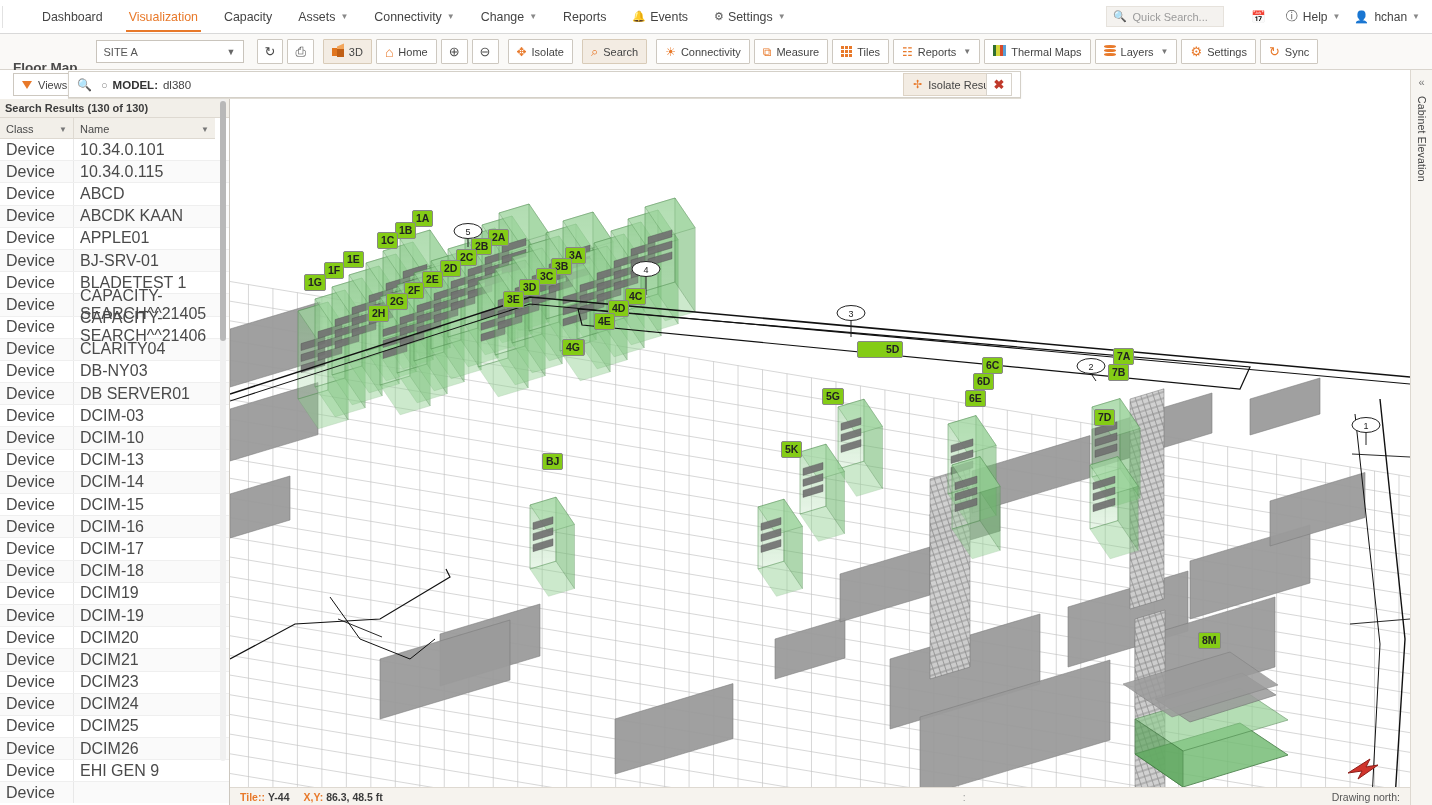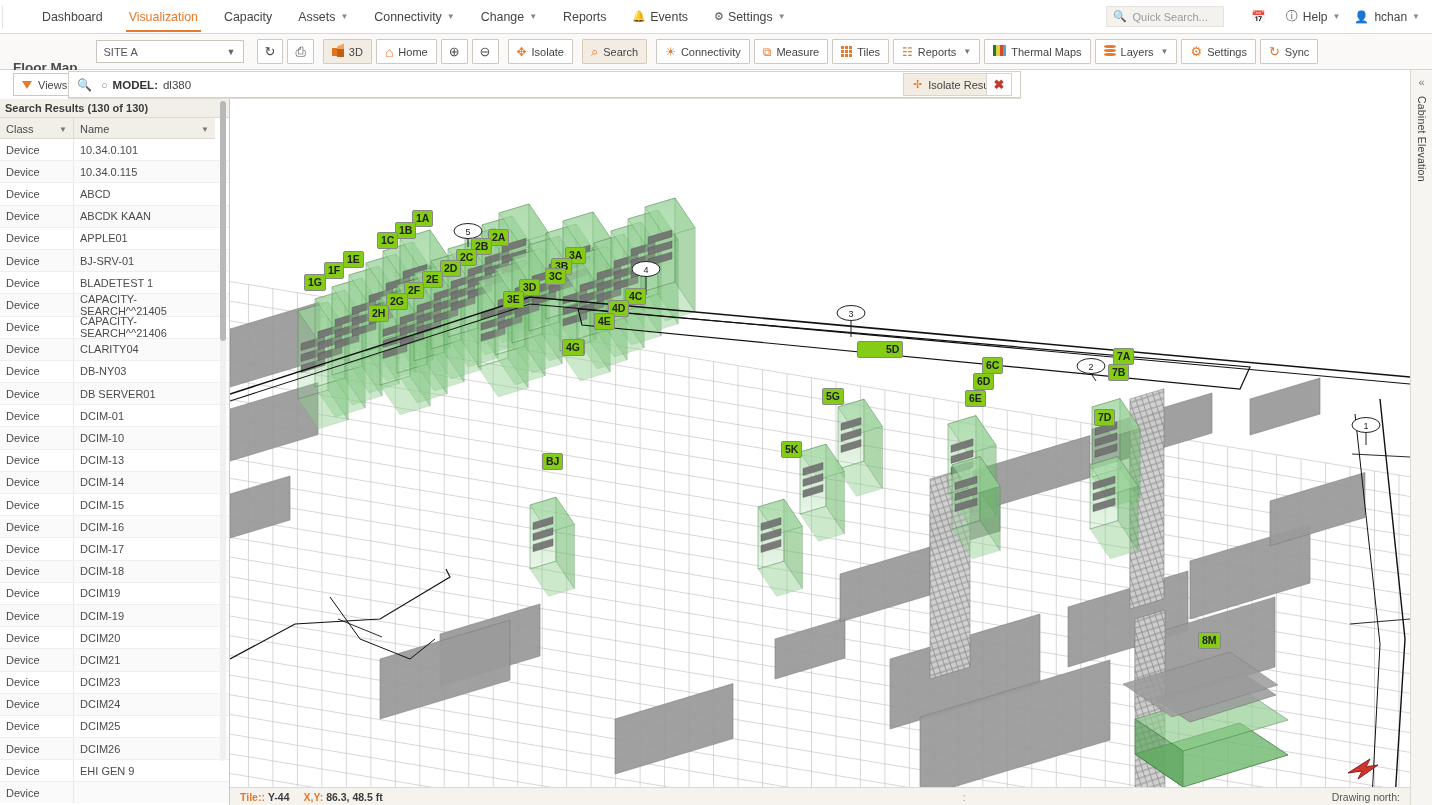--- a/index.html
+++ b/index.html
@@ -153,21 +153,21 @@
   .gh-c2 { width: 142px; }
   .gh-menu {
     position: absolute; right: 0; top: 0; width: 14px; height: 22px;
     display: flex; flex-direction: column; align-items: center; justify-content: center;
     gap: 2px; background: #fff; cursor: pointer;
   }
   .gh-menu i { width: 2.5px; height: 2.5px; background: #555; border-radius: 50%; display:block;}
   .rows { position: relative; height: 664px; overflow: hidden; }
   .row { display: flex; height: 22.2px; border-bottom: 1px solid #efefef; }
   .row:nth-child(even) { background: #fafafa; }
-  .cell { display: flex; align-items: center; font-size: 11px; color: #4a4a4a; padding-left: 6px; }
+  .cell { display: flex; align-items: center; font-size: 16px; color: #4a4a4a; padding-left: 6px; }
   .cell-class { width: 74px; border-right: 1px solid #e8e8e8; }
   .cell-name { width: 142px; }
   .lp-scroll {
     position: absolute; right: 3px; top: 2px; width: 6px; height: 240px;
     background: #b8b8b8; border-radius: 3px;
   }
   .lp-scrolltrack {
     position: absolute; right: 3px; top: 0; width: 6px; height: 662px;
     background: #f0f0f0; border-radius: 3px;
   }
@@ -446,21 +446,21 @@
         <div class="row">
           <div class="cell cell-class">Device</div>
           <div class="cell cell-name">DB-NY03</div>
         </div>
         <div class="row">
           <div class="cell cell-class">Device</div>
           <div class="cell cell-name">DB SERVER01</div>
         </div>
         <div class="row">
           <div class="cell cell-class">Device</div>
-          <div class="cell cell-name">DCIM-01</div>
+          <div class="cell cell-name">DCIM-03</div>
         </div>
         <div class="row">
           <div class="cell cell-class">Device</div>
           <div class="cell cell-name">DCIM-10</div>
         </div>
         <div class="row">
           <div class="cell cell-class">Device</div>
           <div class="cell cell-name">DCIM-13</div>
         </div>
         <div class="row">
@@ -958,21 +958,21 @@
         <div class="caplabel" style="left: 258px; top: 130px;">2A</div>
         <div class="caplabel" style="left: 241px; top: 139px;">2B</div>
         <div class="caplabel" style="left: 226px; top: 150px;">2C</div>
         <div class="caplabel" style="left: 210px; top: 161px;">2D</div>
         <div class="caplabel" style="left: 192px; top: 172px;">2E</div>
         <div class="caplabel" style="left: 174px; top: 183px;">2F</div>
         <div class="caplabel" style="left: 156px; top: 194px;">2G</div>
         <div class="caplabel" style="left: 138px; top: 206px;">2H</div>
         <div class="caplabel" style="left: 335px; top: 148px;">3A</div>
         <div class="caplabel" style="left: 321px; top: 159px;">3B</div>
-        <div class="caplabel" style="left: 306px; top: 169px; margin-left: 9px;">3C</div>
+        <div class="caplabel" style="left: 306px; top: 169px;">3C</div>
         <div class="caplabel" style="left: 289px; top: 180px;">3D</div>
         <div class="caplabel" style="left: 273px; top: 192px;">3E</div>
         <div class="caplabel" style="left: 333px; top: 240px;">3G</div>
         <div class="caplabel" style="left: 395px; top: 189px;">4C</div>
         <div class="caplabel" style="left: 378px; top: 201px;">4D</div>
         <div class="caplabel" style="left: 364px; top: 214px;">4E</div>
         <div class="caplabel" style="left: 332px; top: 240px;">4G</div>
         <div class="caplabel" style="left: 627px; top: 242px; padding-left: 28px;">5D</div>
         <div class="caplabel" style="left: 592px; top: 289px;">5G</div>
         <div class="caplabel" style="left: 551px; top: 342px;">5K</div>

